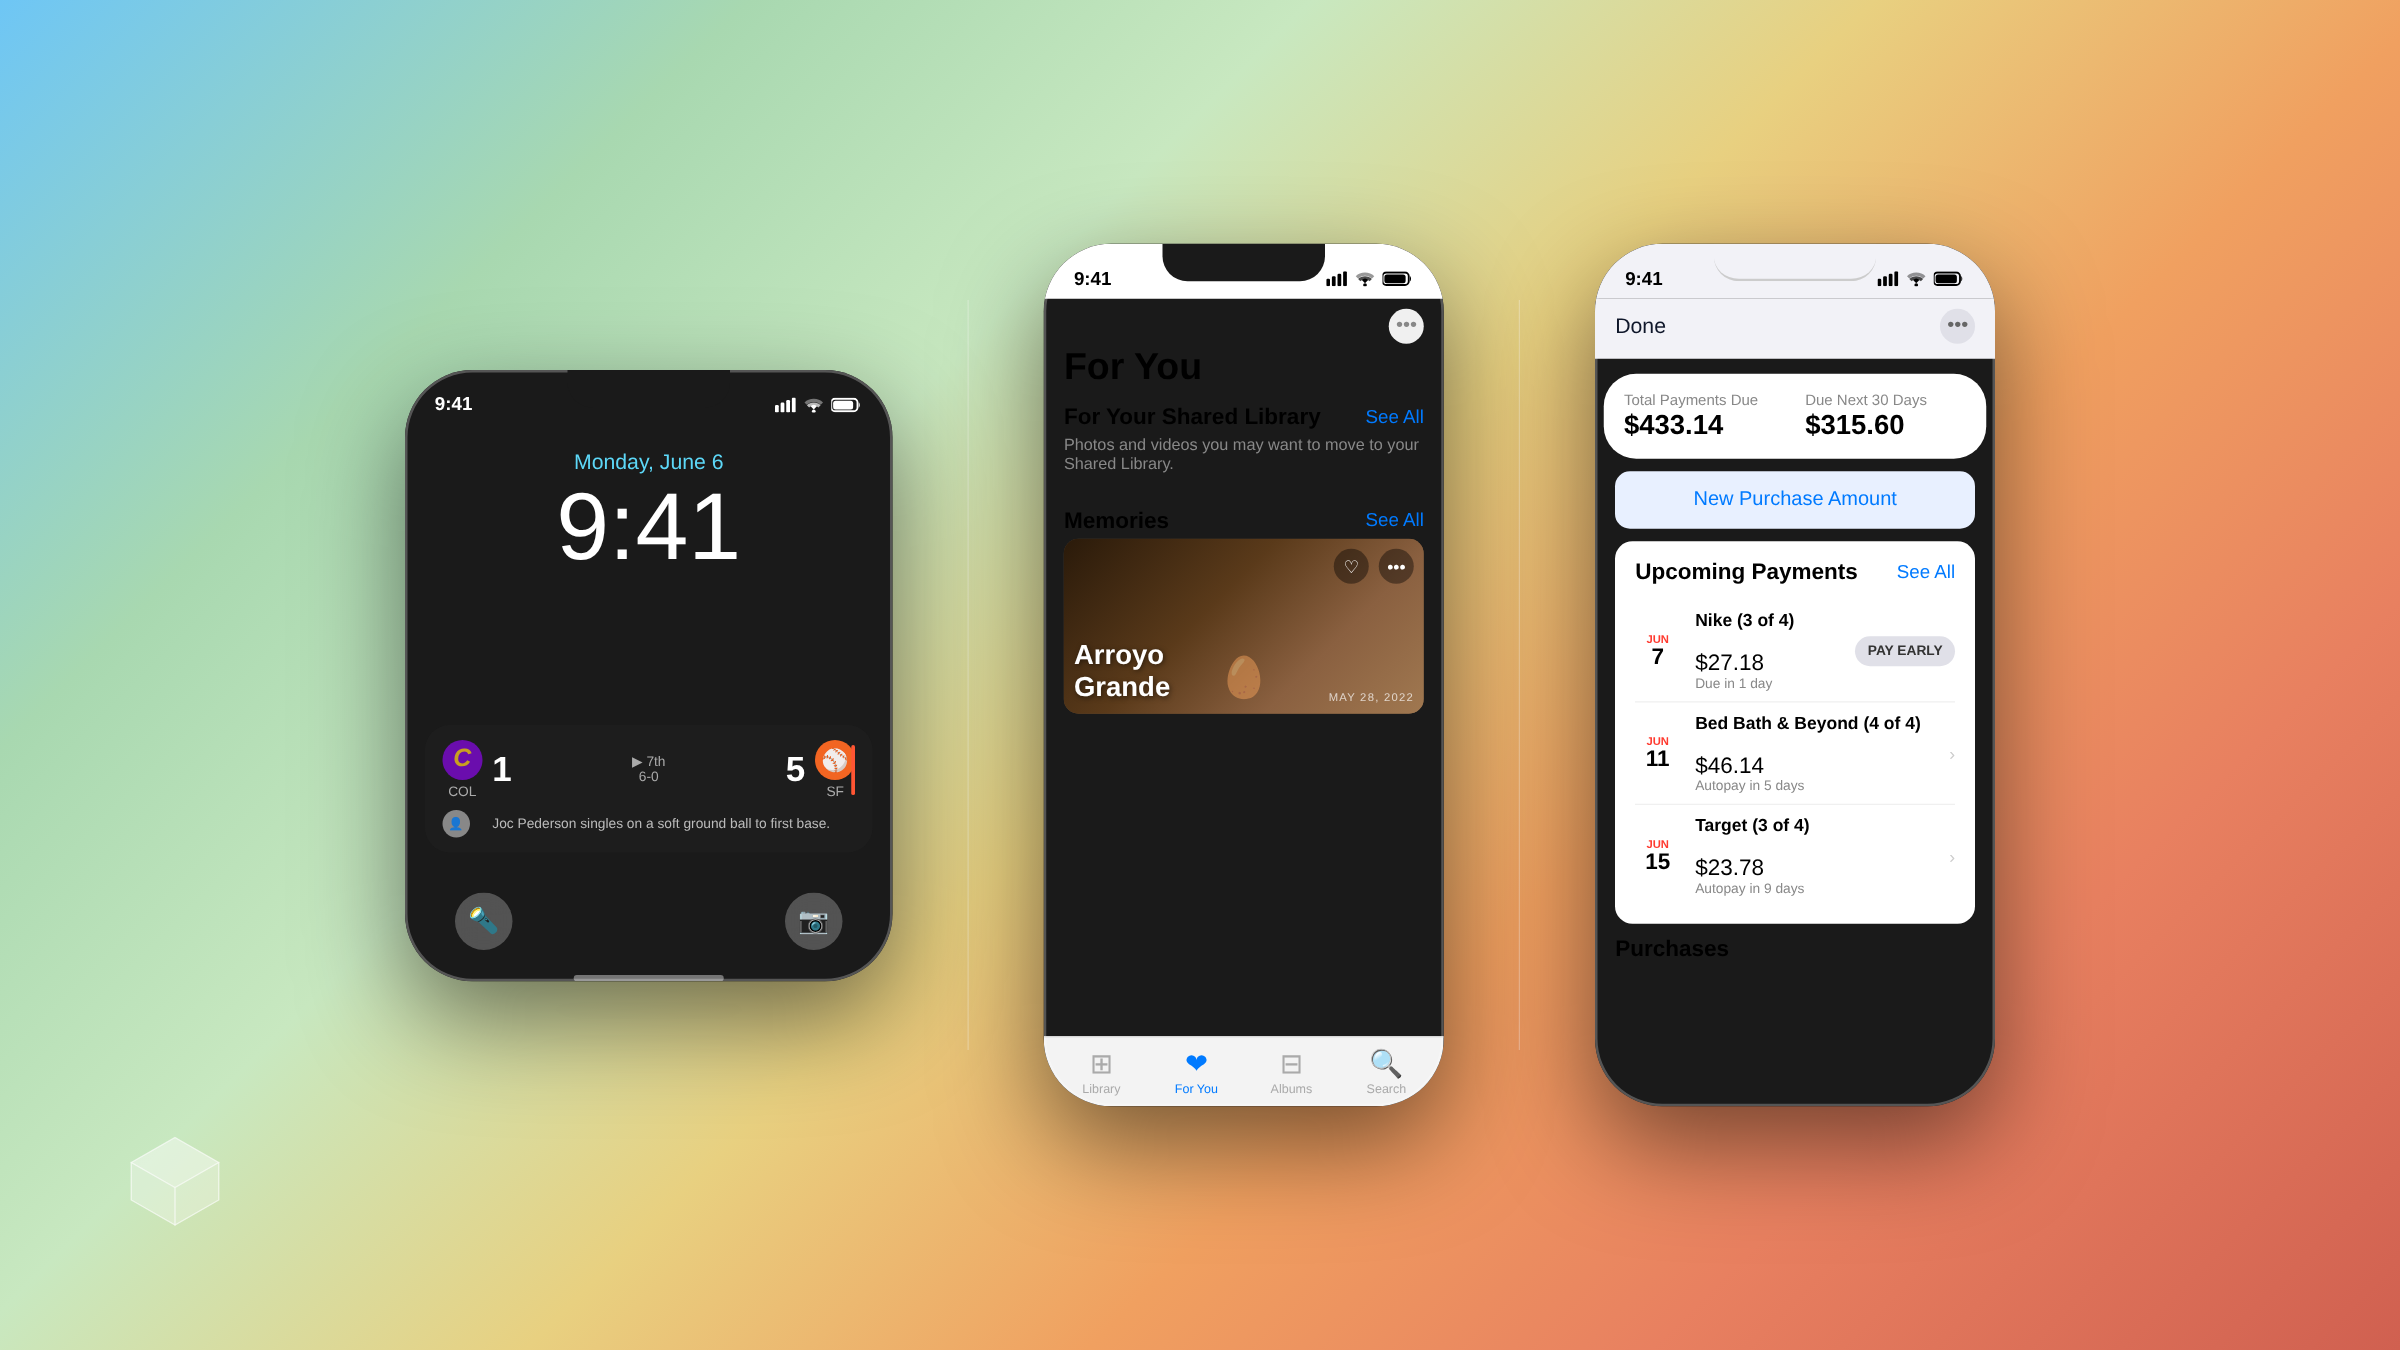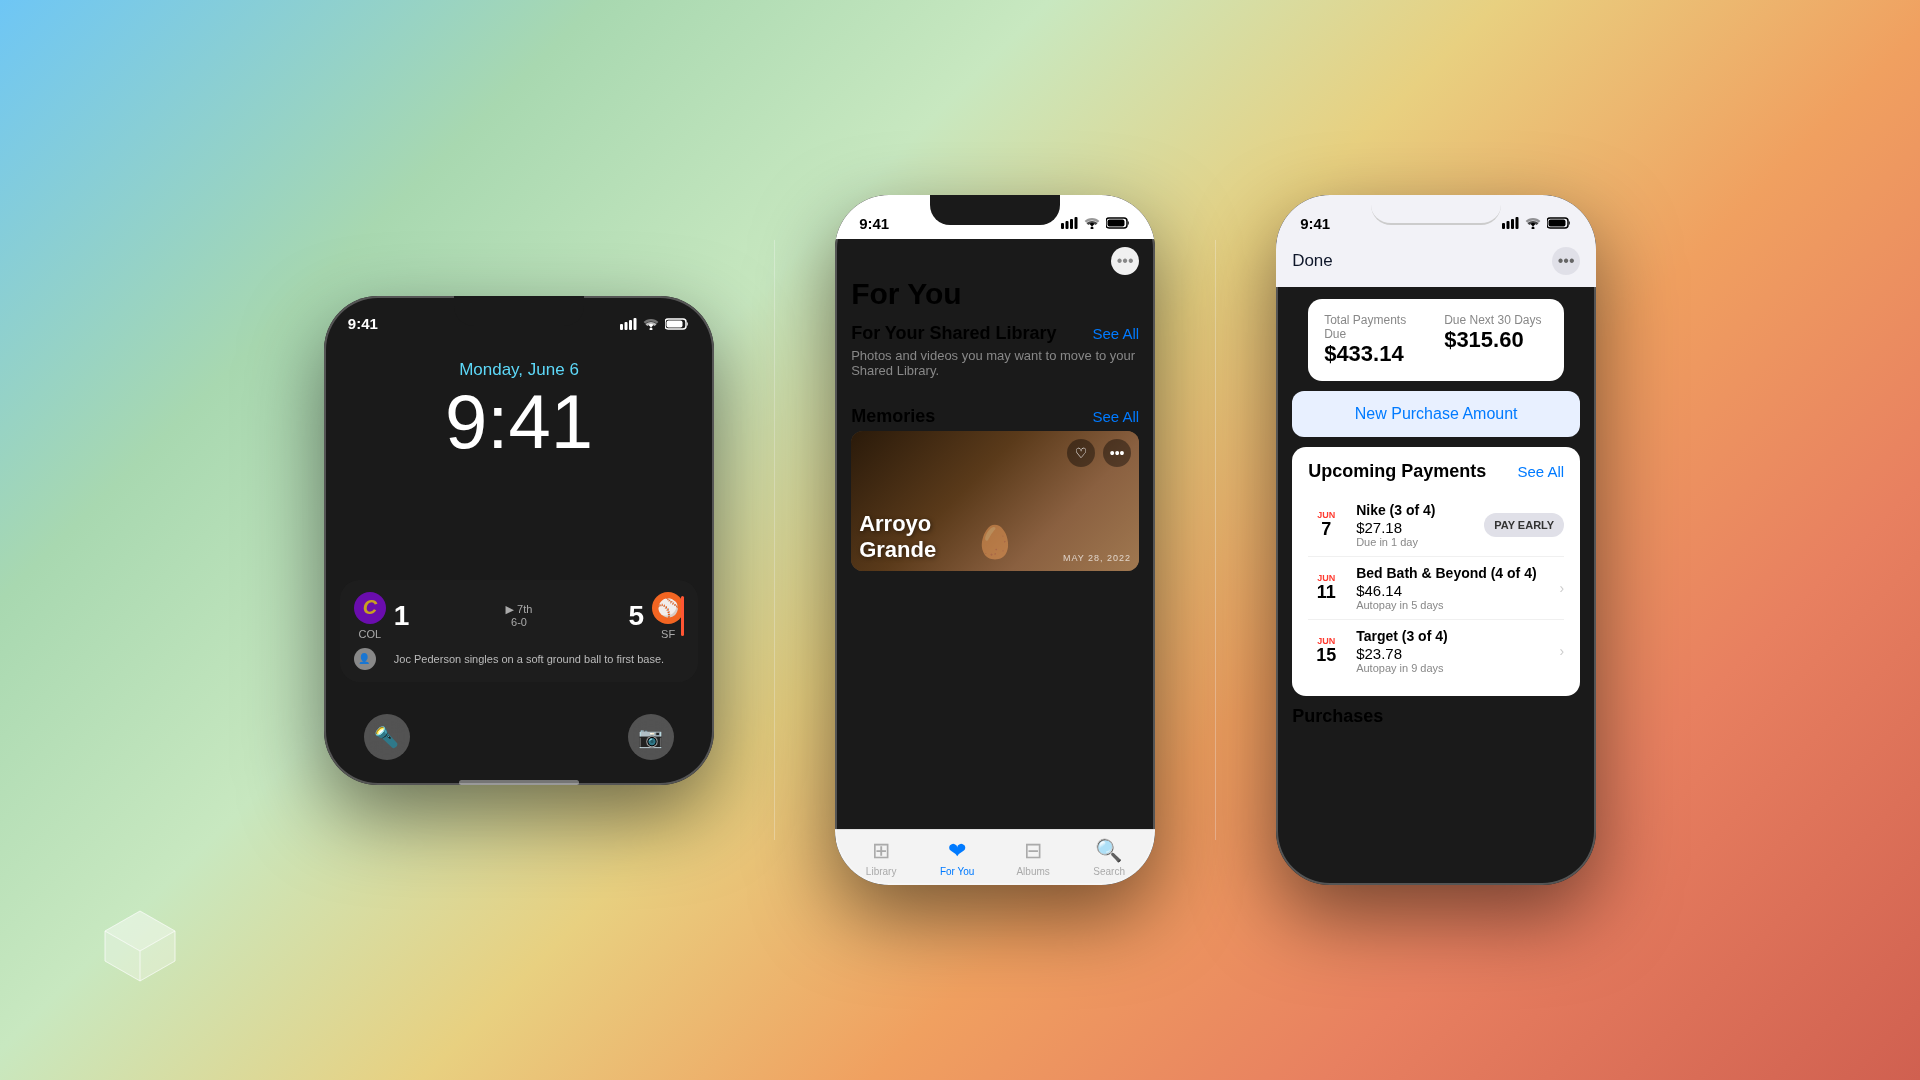--- a/index.html
+++ b/index.html
@@ -421,22 +421,22 @@
       top: 0; left: 0; right: 0; bottom: 0;
       overflow: hidden;
     }
     .sprinkle {
       position: absolute;
       border-radius: 3px;
       transform: rotate(var(--rot));
     }
     .payments-info {
       background: white;
-      margin: 12px 32px 0;
-      border-radius: 14px;
+      margin: 12px 7px 0;
+      border-radius: 26px;
       padding: 14px 16px;
     }
     .payments-row {
       display: flex;
       gap: 16px;
     }
     .payment-col {
       flex: 1;
     }
     .payment-label {
@@ -499,23 +499,23 @@
       line-height: 1.1;
     }
     .payment-detail {
       flex: 1;
     }
     .payment-merchant {
       font-size: 14px;
       font-weight: 600;
     }
     .payment-price {
-      font-size: 15px;
+      font-size: 18px;
       font-weight: 500;
-      margin-top: 1px;
+      margin-top: 16px;
     }
     .payment-due {
       font-size: 11px;
       color: #888;
     }
     .pay-early-btn {
       background: #e0e0e8;
       border-radius: 14px;
       padding: 6px 10px;
       font-size: 11px;

